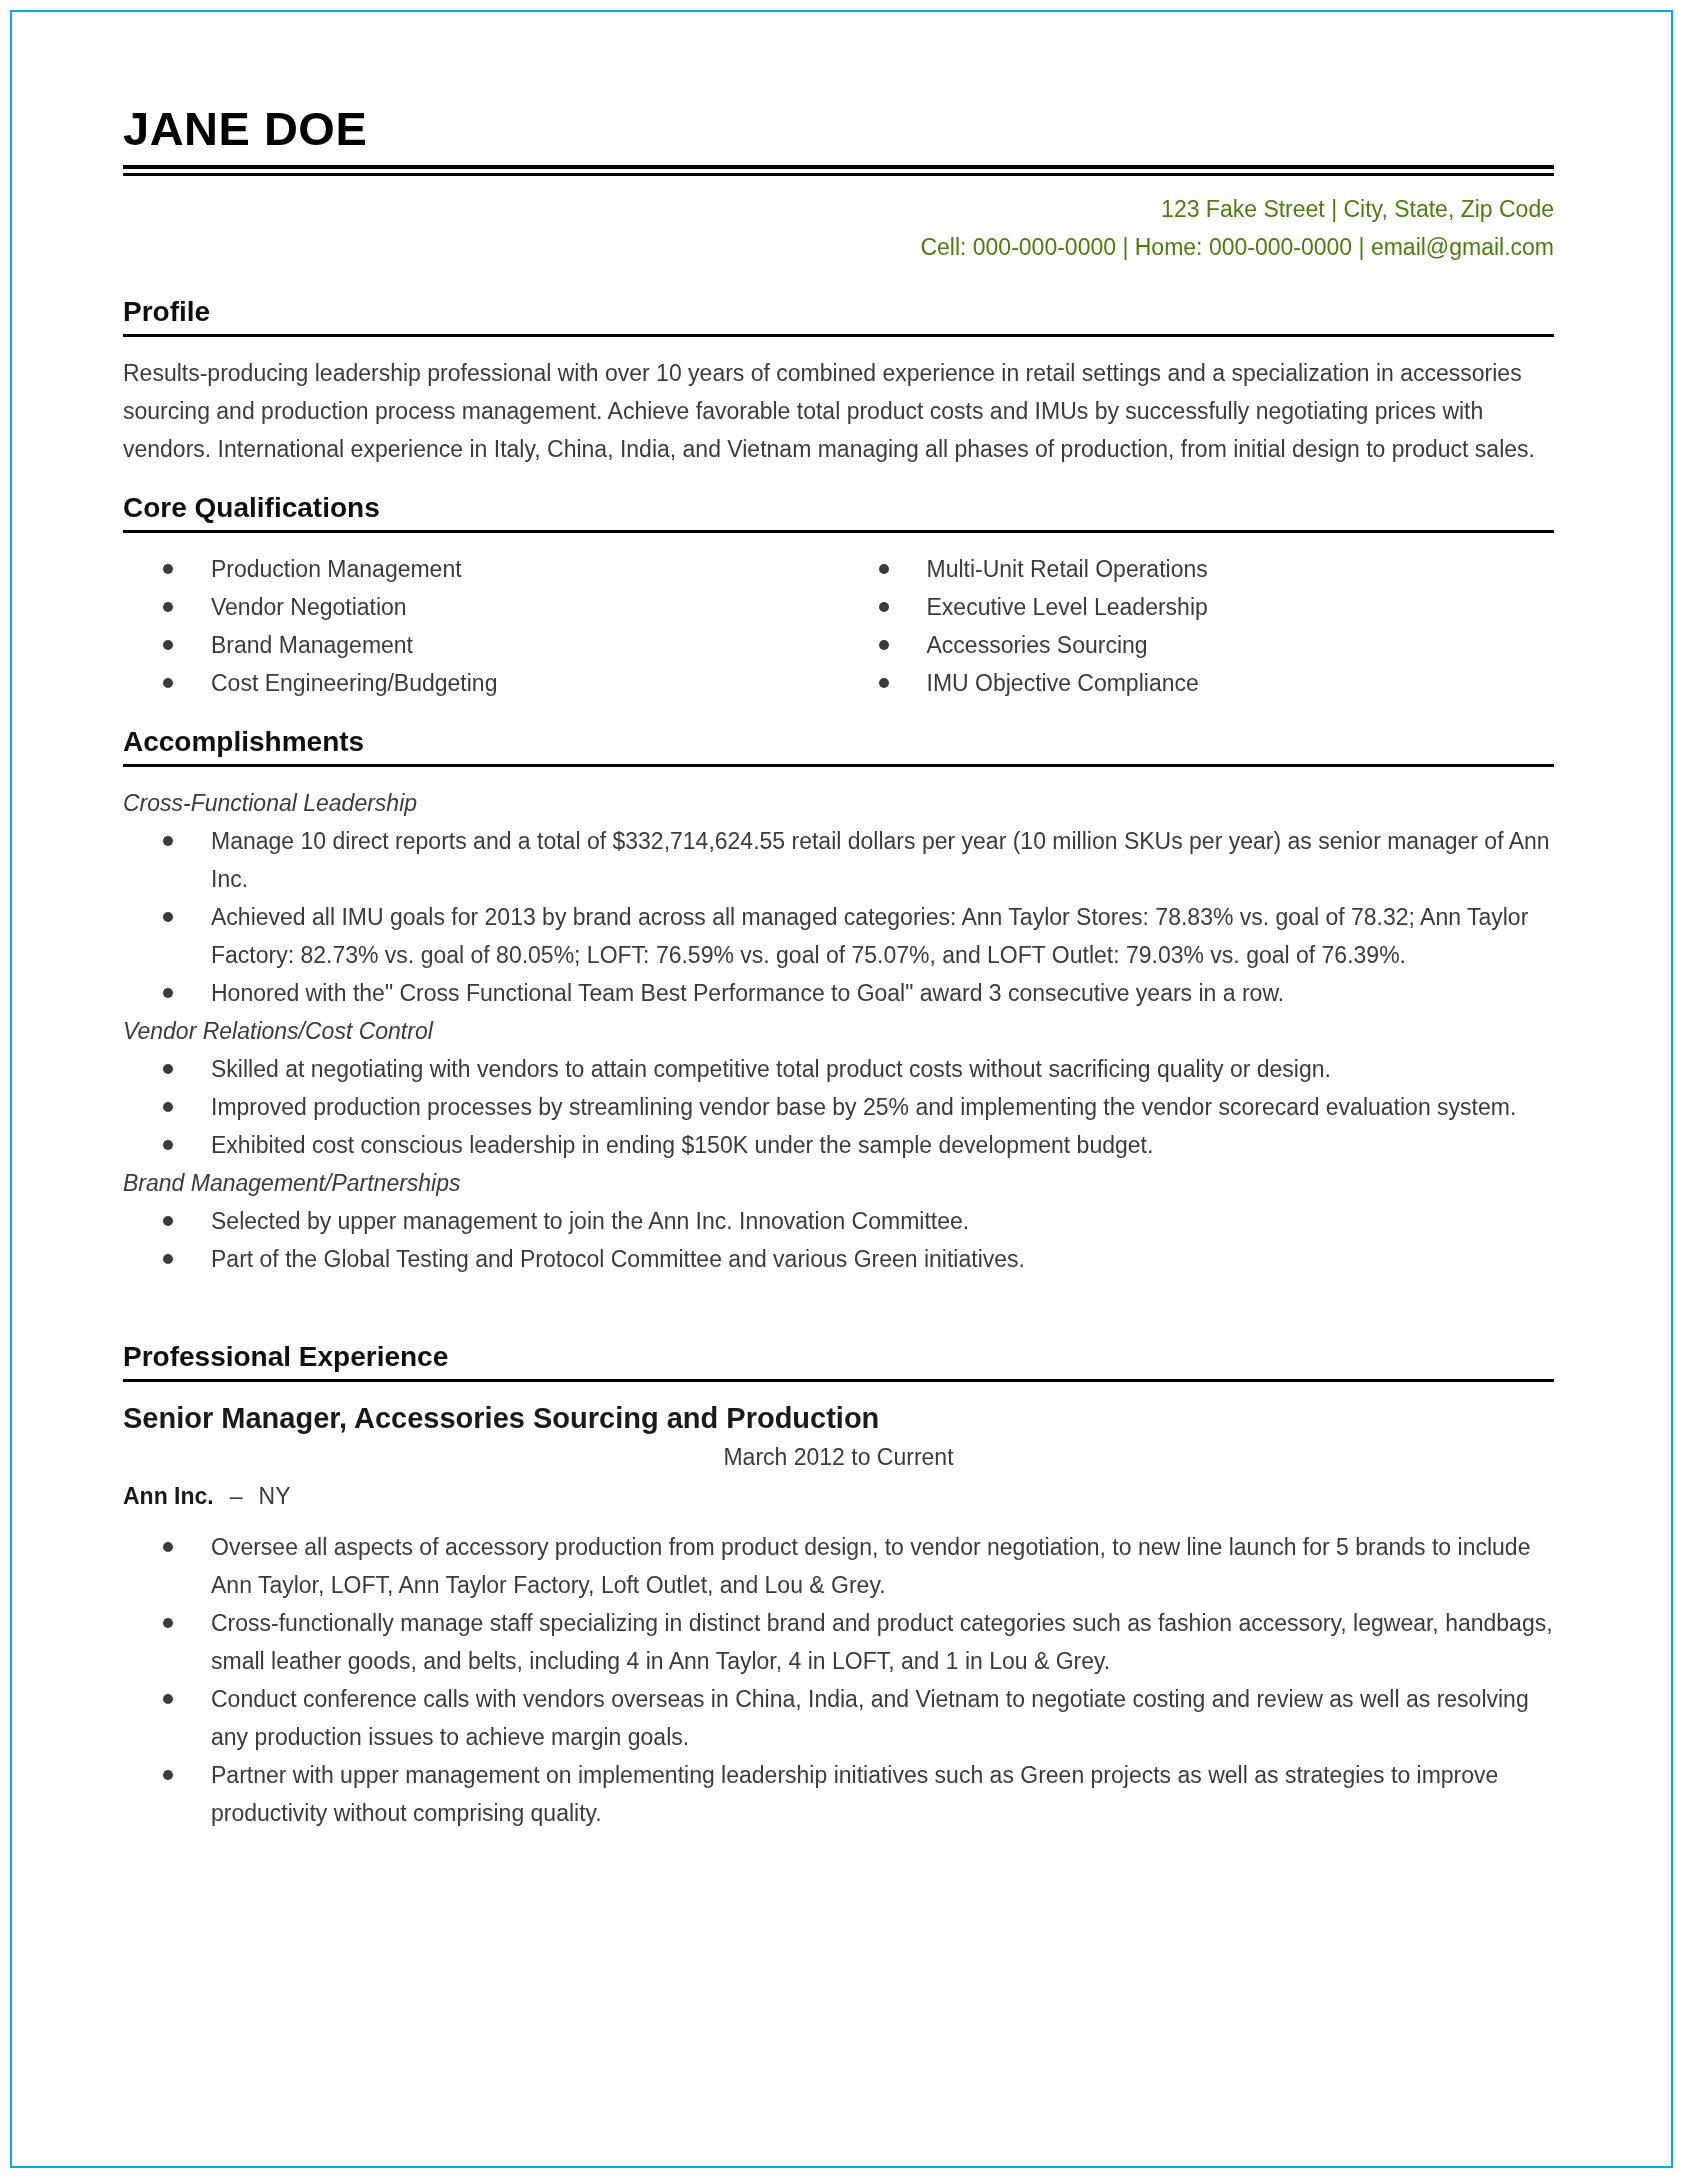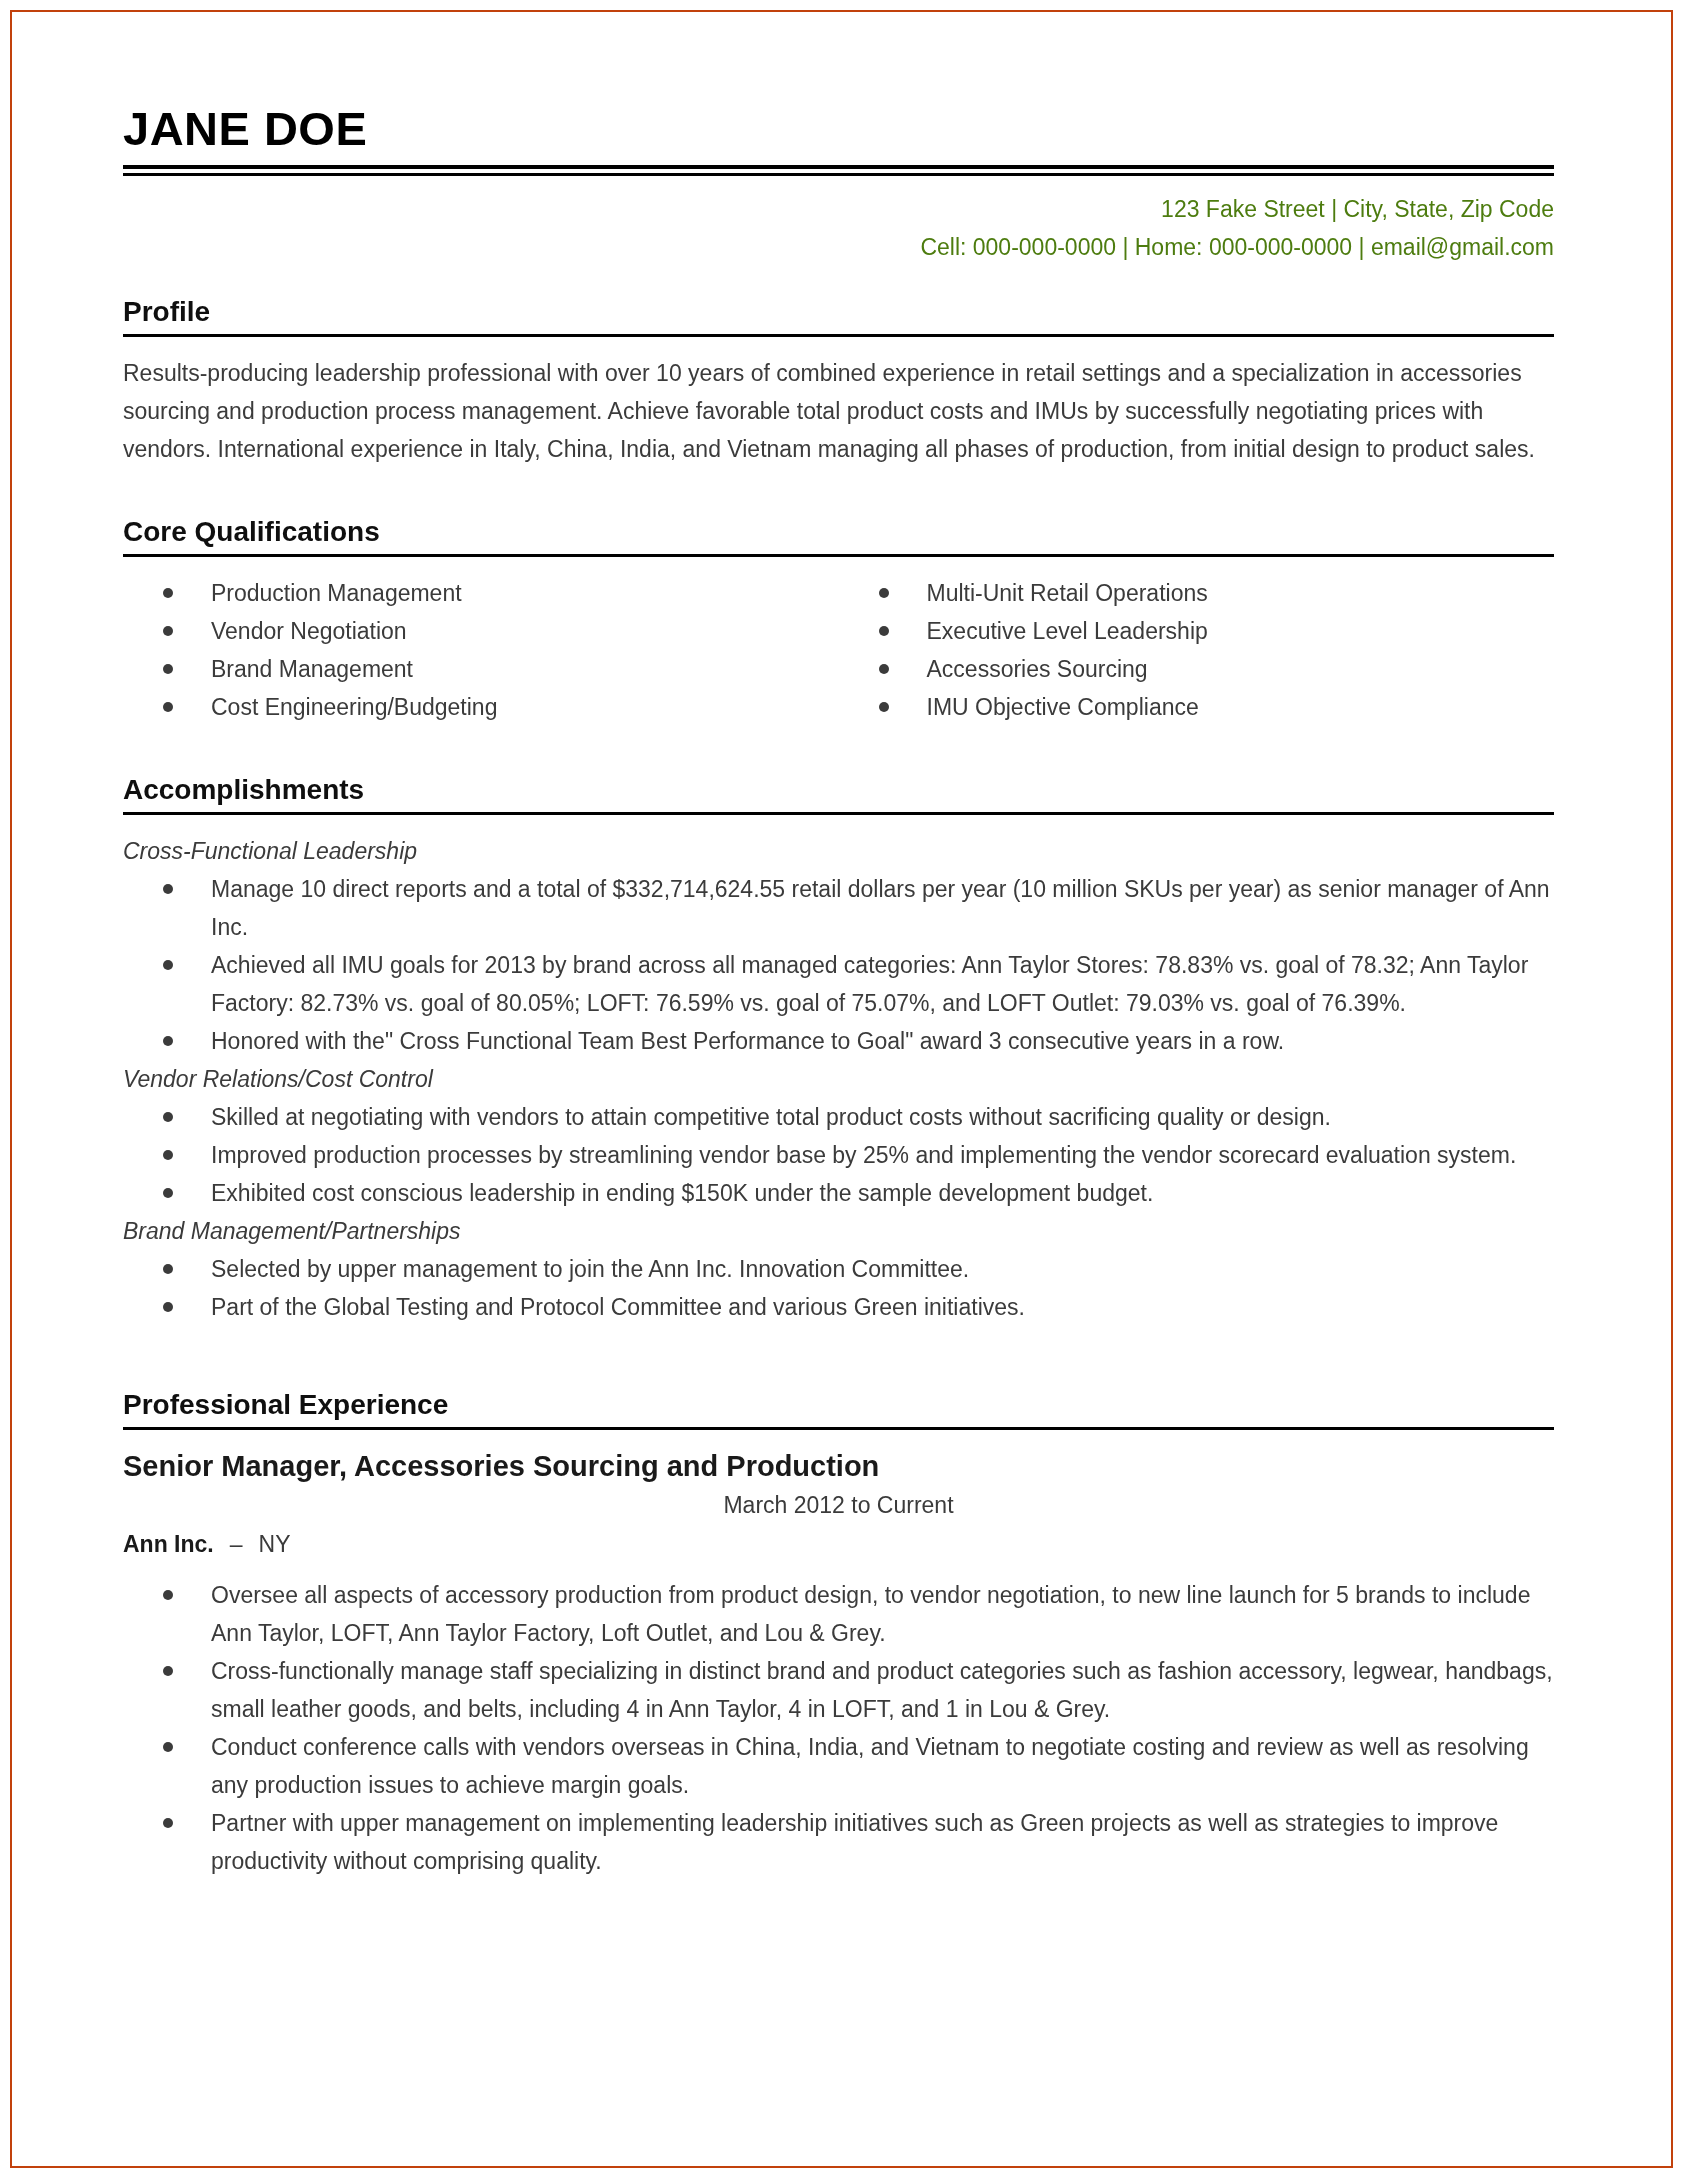--- a/index.html
+++ b/index.html
@@ -7,21 +7,21 @@
   body {
     width: 1683px;
     height: 2178px;
     position: relative;
     font-family: "Liberation Sans", sans-serif;
     color: #3b3b3b;
   }
   .page {
     position: absolute;
     top: 10px; left: 10px; right: 10px; bottom: 10px;
-    border: 2px solid #c2410c;
+    border: 2px solid #0ea5e9;
     background: #fff;
     padding: 91px 117px 40px 111px;
     overflow: hidden;
   }
   .name {
     font-size: 47px;
     font-weight: bold;
     color: #000;
     letter-spacing: 0.5px;
     line-height: 1.1;
@@ -33,21 +33,21 @@
     border-bottom: 3px solid #000;
   }
   .contact {
     margin-top: 14px;
     text-align: right;
     font-size: 23px;
     line-height: 38px;
     color: #4d7c0f;
   }
   h2.section {
-    margin-top: 48px;
+    margin-top: 24px;
     margin-bottom: 17px;
     font-size: 28px;
     font-weight: bold;
     color: #0f0f0f;
     padding-bottom: 6px;
     border-bottom: 3px solid #000;
     line-height: 1.15;
   }
   h2.section.first { margin-top: 30px; }
   h2.section.mt-lg { margin-top: 63px; }

